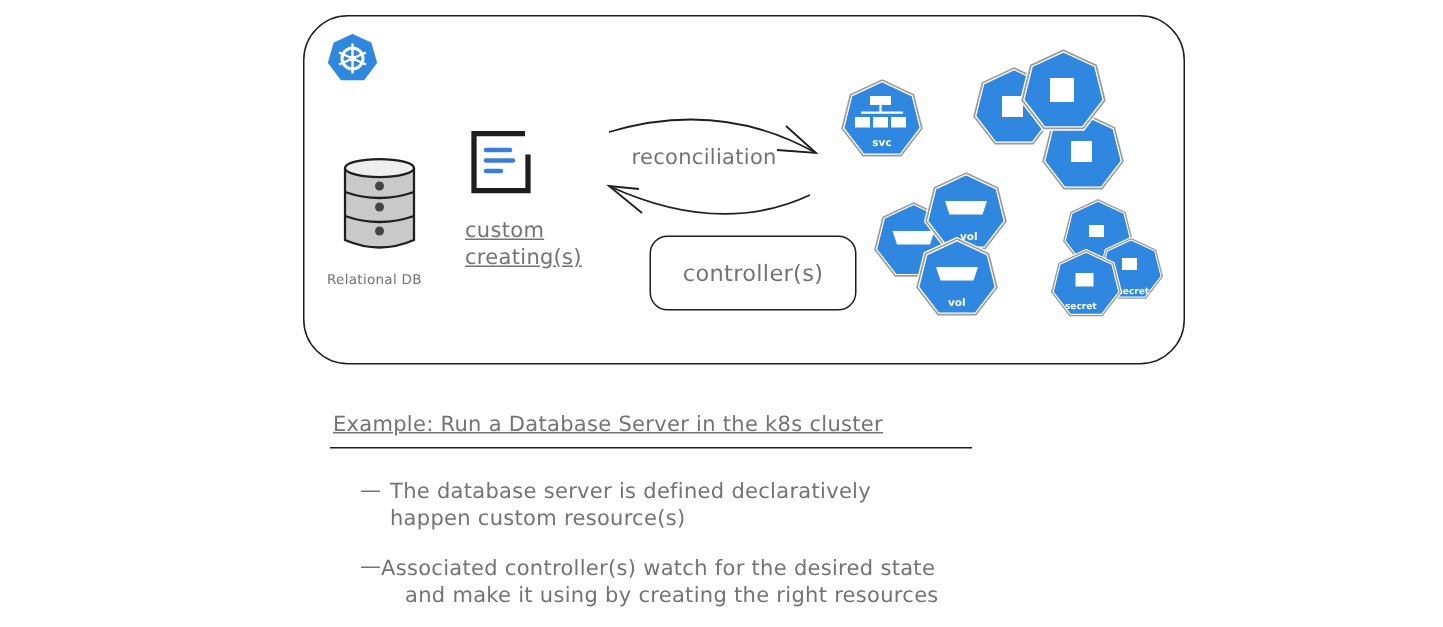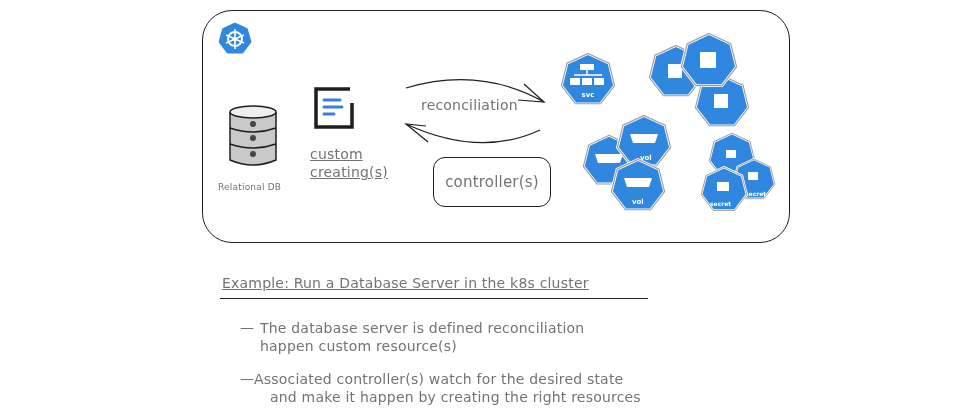--- a/index.html
+++ b/index.html
@@ -2,21 +2,21 @@
 <html><head>
 <meta charset="utf-8">
 <style>
   html, body { margin:0; padding:0; background:#ffffff; }
   body { width:962px; height:418px; position:relative; overflow:hidden;
          font-family: "DejaVu Sans", sans-serif; color:#1e1e1e; }
   .abs { position:absolute; }
   .hand { font-family: "DejaVu Sans", sans-serif; color:#737373; letter-spacing:0.2px; }
   #cluster-box { left:202px; top:10px; width:588px; height:233px;
                  border:1.6px solid #1e1e1e; border-radius:30px; box-sizing:border-box; }
-  #controller-box { left:433px; top:157px; width:118px; height:50px;
+  #controller-box { left:433px; top:157px; width:138px; height:50px;
                     border:1.5px solid #1e1e1e; border-radius:12px; box-sizing:border-box;
                     display:flex; align-items:center; justify-content:center; font-size:15px; }
   .label-sm { font-size:9px; }
   .label-md { font-size:14px; line-height:19px;text-decoration:underline; }
   #example-title { left:222px; top:275px; font-size:14px;text-decoration:underline; }
   #example-rule { left:220px; top:298px; width:428px; height:0; border-top:1.5px solid #1e1e1e; }
   .bullet { font-size:14px; line-height:19px; }
   .dash { font-size:14px; }
   svg { overflow:visible; }
 </style>
@@ -129,18 +129,18 @@
     <use href="#hept" x="160" y="136" width="48" height="48"></use>
     <rect x="177" y="152" width="12" height="9" fill="#fff"></rect>
     <text x="170" y="176" font-size="6" fill="#fff" font-family="DejaVu Sans, sans-serif" font-weight="bold">secret</text>
   </g>
 </svg>
 
 <div id="example-title" class="abs hand">Example: Run a Database Server in the k8s cluster</div>
 <div id="example-rule" class="abs"></div>
 
 <div class="abs hand dash" style="left:240px;top:319px">—</div>
-<div class="abs hand bullet" style="left:260px;top:319px">The database server is defined reconciliation</div>
+<div class="abs hand bullet" style="left:260px;top:319px">The database server is defined declaratively</div>
 <div class="abs hand bullet" style="left:260px;top:337px">happen custom resource(s)</div>
 
 <div class="abs hand dash" style="left:240px;top:370px">—</div>
 <div class="abs hand bullet" style="left:254px;top:370px">Associated controller(s) watch for the desired state</div>
-<div class="abs hand bullet" style="left:270px;top:388px">and make it happen by creating the right resources</div>
+<div class="abs hand bullet" style="left:270px;top:388px">and make it using by creating the right resources</div>
 
 </body></html>

